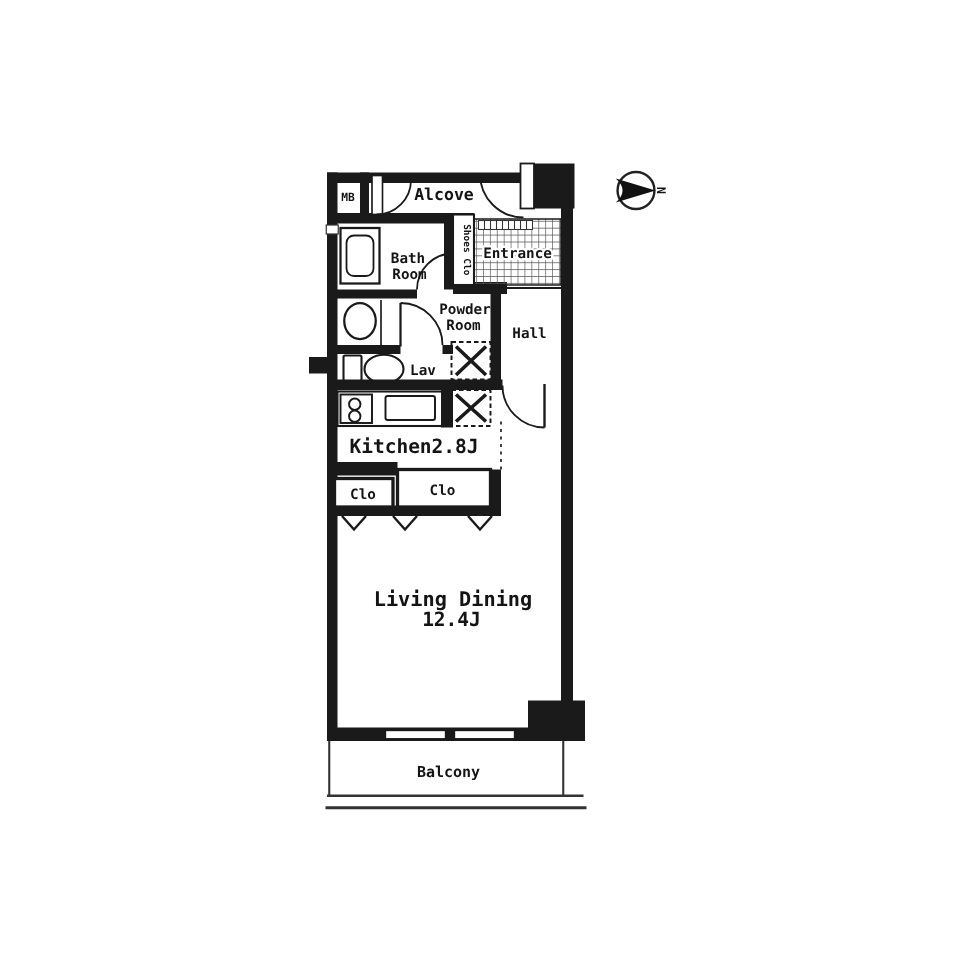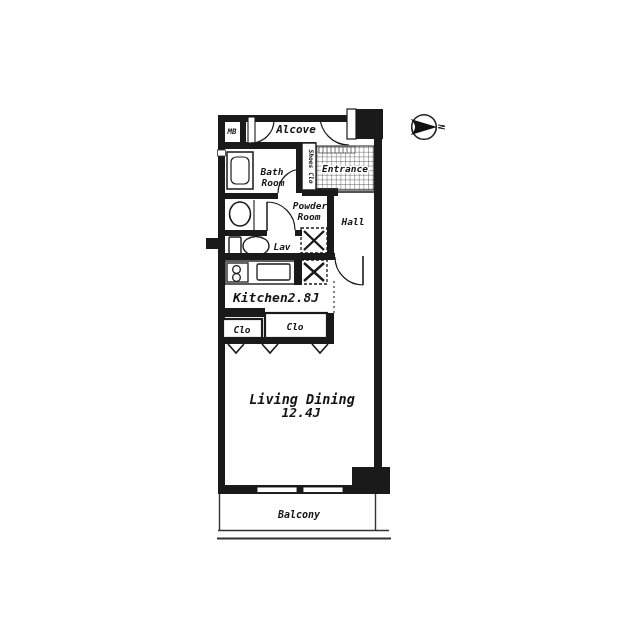--- a/index.html
+++ b/index.html
@@ -1,17 +1,17 @@
 <!DOCTYPE html>
 <html><head>
 <meta charset="utf-8">
 <style>
   html,body{margin:0;padding:0;background:#fff;}
   .page{position:relative;width:639px;height:640px;background:#ffffff;overflow:hidden;
-        font-family:"DejaVu Sans Mono",monospace;font-style:italic;}
+        font-family:"DejaVu Sans Mono",monospace;}
   svg{position:absolute;left:0;top:0;}
   text{fill:#141414;font-family:"DejaVu Sans Mono",monospace;font-weight:bold;}
   .halo{paint-order:stroke;stroke:#ffffff;stroke-width:3px;}
 </style>
 </head>
 <body>
 
 <div class="page">
 <svg width="639" height="640" viewBox="0 0 639 640">
   <defs>

